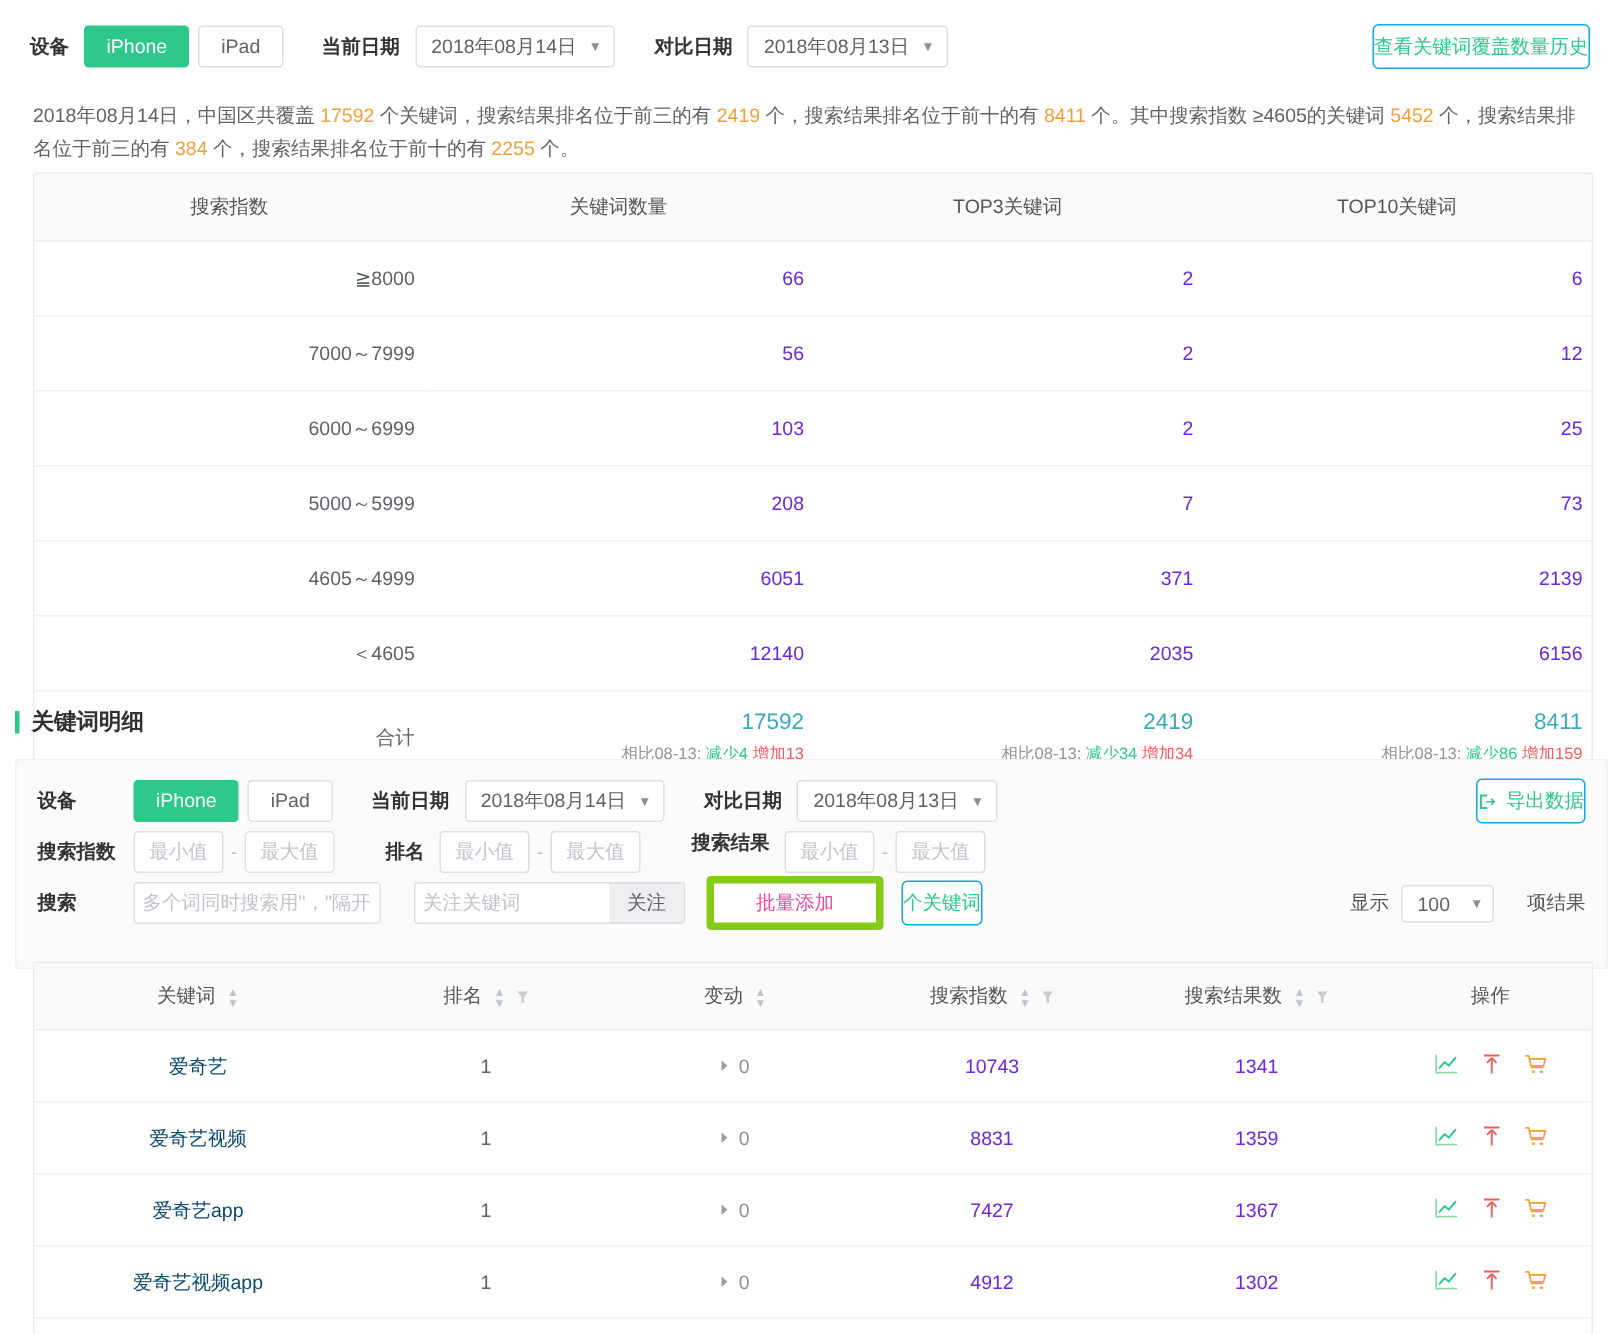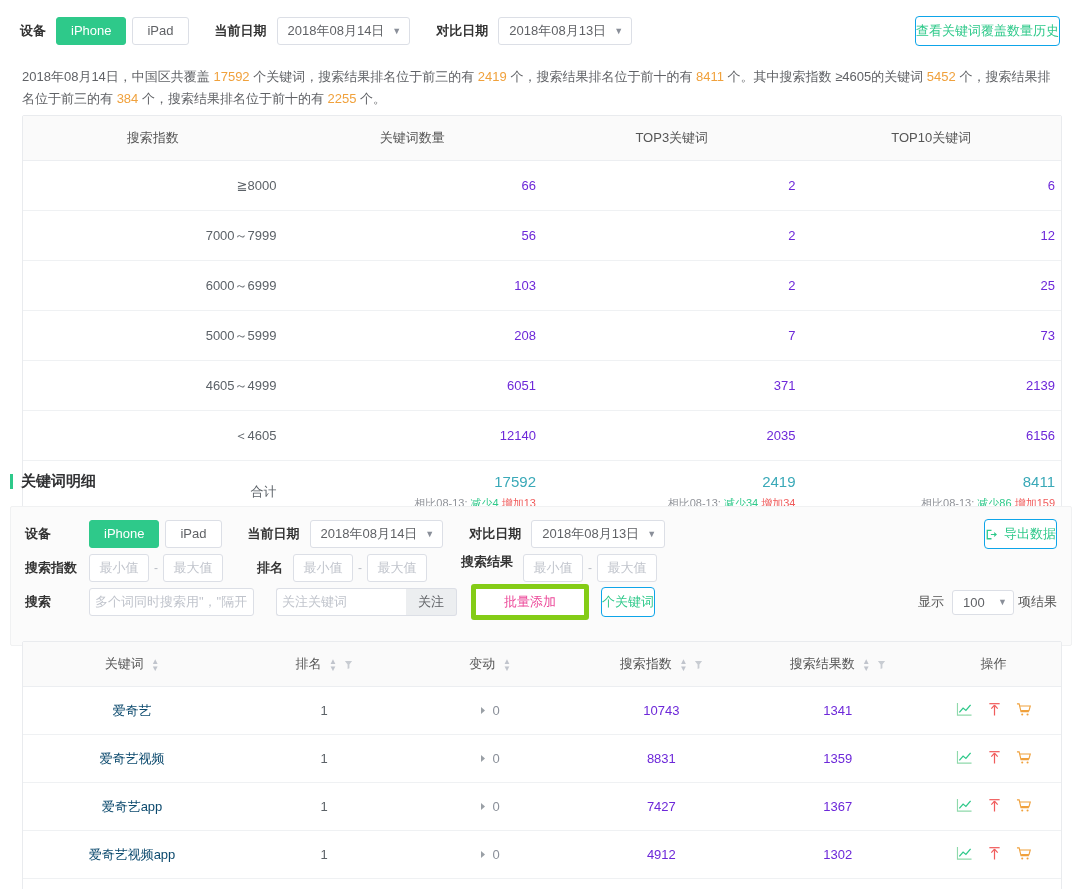--- a/index.html
+++ b/index.html
@@ -306,21 +306,21 @@
         <button class="follow-btn">关注</button>
       </span>
       <button class="plain-btn" style="margin-left:14px">批量添加</button>
       <button class="ghost-btn" style="margin-left:12px">个关键词</button>
       <div class="spacer"></div>
       <span class="lbl-n" style="margin-right:8px">显示</span>
       <span class="showsel">
         <span>100</span>
         <span class="caret">▼</span>
       </span>
-      <span class="lbl-n" style="margin-left:4px">项结果</span>
+      <span class="lbl-n" style="margin-left:22px">项结果</span>
     </div>
   </div>
 
   <div class="card" id="table2">
     <table>
       <thead>
         <tr>
           <th style="width:21%">
             <span>关键词</span>
             <span class="sorter">

